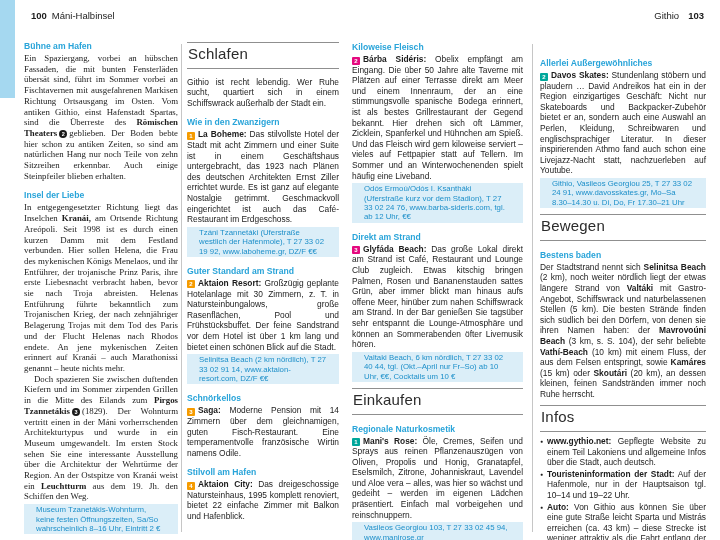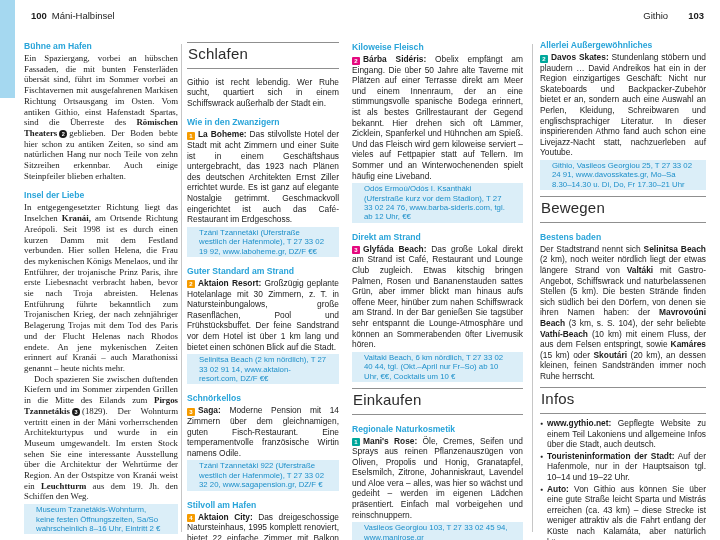--- a/index.html
+++ b/index.html
@@ -7,21 +7,21 @@
   body { font-family:"Liberation Sans", sans-serif; background:#fff; }
   .page { position:relative; width:720px; height:540px; background:#fff; overflow:hidden;text-decoration:underline; }
   .corner-bar { position:absolute; left:0; top:0; width:15px; height:98px; background:#a5d8f0; }
 
   .hdr { position:absolute; top:10px; font-size:9.5px; color:#1c1c1c; }
   .hdr-left { left:31px; }
   .hdr-right { right:16px; }
   .b { font-weight:bold; }
   .hdr .num { font-weight:bold; }
   .hdr-left .num { margin-right:5px; }
-  .hdr-right .num { margin-left:20px;text-align:right; }
+  .hdr-right .num { margin-left:9px;text-align:right; }
 
   .col { position:absolute; top:40px; font-size:8.4px; line-height:10.6px; color:#1c1c1c; text-align:justify; hyphens:auto; -webkit-hyphens:auto; }
   .col1 { left:24px;  width:154px; font-family:"Liberation Serif", serif; font-size:8.8px; line-height:10.7px; }
   .col2 { left:187px; width:152px; }
   .col3 { left:352px; width:171px; }
   .col4 { left:540px; width:166px; }
   .vdiv { position:absolute; top:44px; width:1px; height:488px; background:#c6c6c6; }
   .vdiv1 { left:181px; }
   .vdiv2 { left:532px; }
 
@@ -81,21 +81,20 @@
 
     <div>
       <h3 class="cat">Guter Standard am Strand</h3>
       <p><span class="sq" style="background-color: rgb(245, 155, 0);">2</span><span class="b">Aktaion Resort:</span><span> Großzügig geplante Hotelanlage mit 30 Zimmern, z. T. in Natursteinbungalows, große Rasenflächen, Pool und Frühstücksbuffet. Der feine Sandstrand vor dem Hotel ist über 1 km lang und bietet einen schönen Blick auf die Stadt.</span></p>
       <p class="contact">Selinitsa Beach (2 km nördlich), T 27 33 02 91 14, www.aktaion-resort.com, DZ/F €€</p>
     </div>
 
     <div>
       <h3 class="cat">Schnörkellos</h3>
       <p><span class="sq" style="background-color: rgb(245, 155, 0);">3</span><span class="b">Saga:</span><span> Moderne Pension mit 14 Zimmern über dem gleichnamigen, guten Fisch-Restaurant. Eine temperamentvolle französische Wirtin namens Odile.</span></p>
-      <p class="contact">Tzáni Tzannetáki 922 (Uferstraße westlich der Hafenmole), T 27 33 02 32 20, www.sagapension.gr, DZ/F €</p>
     </div>
 
     <div>
       <h3 class="cat">Stilvoll am Hafen</h3>
       <p><span class="sq" style="background-color: rgb(245, 155, 0);">4</span><span class="b">Aktaion City:</span><span> Das dreigeschossige Natursteinhaus, 1995 komplett renoviert, bietet 22 einfache Zimmer mit Balkon und Hafenblick.</span></p>
 
     </div>
   </div>
 
   <div class="col col3">
@@ -119,21 +118,21 @@
       <h3 class="cat">Regionale Naturkosmetik</h3>
       <p><span class="sq" style="background-color: rgb(0, 167, 155);">1</span><span class="b">Mani's Rose:</span><span> Öle, Cremes, Seifen und Sprays aus reinen Pflanzenauszügen von Oliven, Propolis und Honig, Granatapfel, Eselsmilch, Zitrone, Johanniskraut, Lavendel und Aloe vera – alles, was hier so wächst und gedeiht – werden im eigenen Lädchen präsentiert. Einfach mal vorbeigehen und reinschnuppern.</span></p>
       <p class="contact">Vasileos Georgiou 103, T 27 33 02 45 94, www.manirose.gr</p>
     </div>
   </div>
 
   <div class="vdiv vdiv2"></div>
 
   <div class="col col4">
     <div>
-      <h3 class="cat" style="margin-top:0">Allerlei Außergewöhnliches</h3>
+      <h3 class="cat" style="margin-top:18px">Allerlei Außergewöhnliches</h3>
       <p><span class="sq" style="background-color: rgb(0, 167, 155);">2</span><span class="b">Davos Skates:</span><span> Stundenlang stöbern und plaudern … David Andreikos hat ein in der Region einzigartiges Geschäft: Nicht nur Skateboards und Backpacker-Zubehör bietet er an, sondern auch eine Auswahl an Perlen, Kleidung, Schreibwaren und englischsprachiger Literatur. In dieser inspirierenden Athmo fand auch schon eine Livejazz-Nacht statt, nachzuerleben auf Youtube.</span></p>
       <p class="contact">Githio, Vasileos Georgiou 25, T 27 33 02 24 91, www.davosskates.gr, Mo–Sa 8.30–14.30 u. Di, Do, Fr 17.30–21 Uhr</p>
     </div>
 
     <div class="section-head">
       <h2>Bewegen</h2>
     </div>
 
     <h3 class="cat">Bestens baden</h3>
     <p><span>Der Stadtstrand nennt sich </span><span class="b">Selinitsa Beach</span><span> (2 km), noch weiter nördlich liegt der etwas längere Strand von </span><span class="b">Valtáki</span><span> mit Gastro-Angebot, Schiffswrack und naturbelassenen Stellen (5 km). Die besten Strände finden sich südlich bei den Dörfern, von denen sie ihren Namen haben: der </span><span class="b">Mavrovoúni Beach</span><span> (3 km, s. S. 104), der sehr beliebte </span><span class="b">Vathí-Beach</span><span> (10 km) mit einem Fluss, der aus dem Felsen entspringt, sowie </span><span class="b">Kamáres</span><span> (15 km) oder </span><span class="b">Skoutári</span><span> (20 km), an dessen kleinen, feinen Sandstränden immer noch Ruhe herrscht.</span></p>

